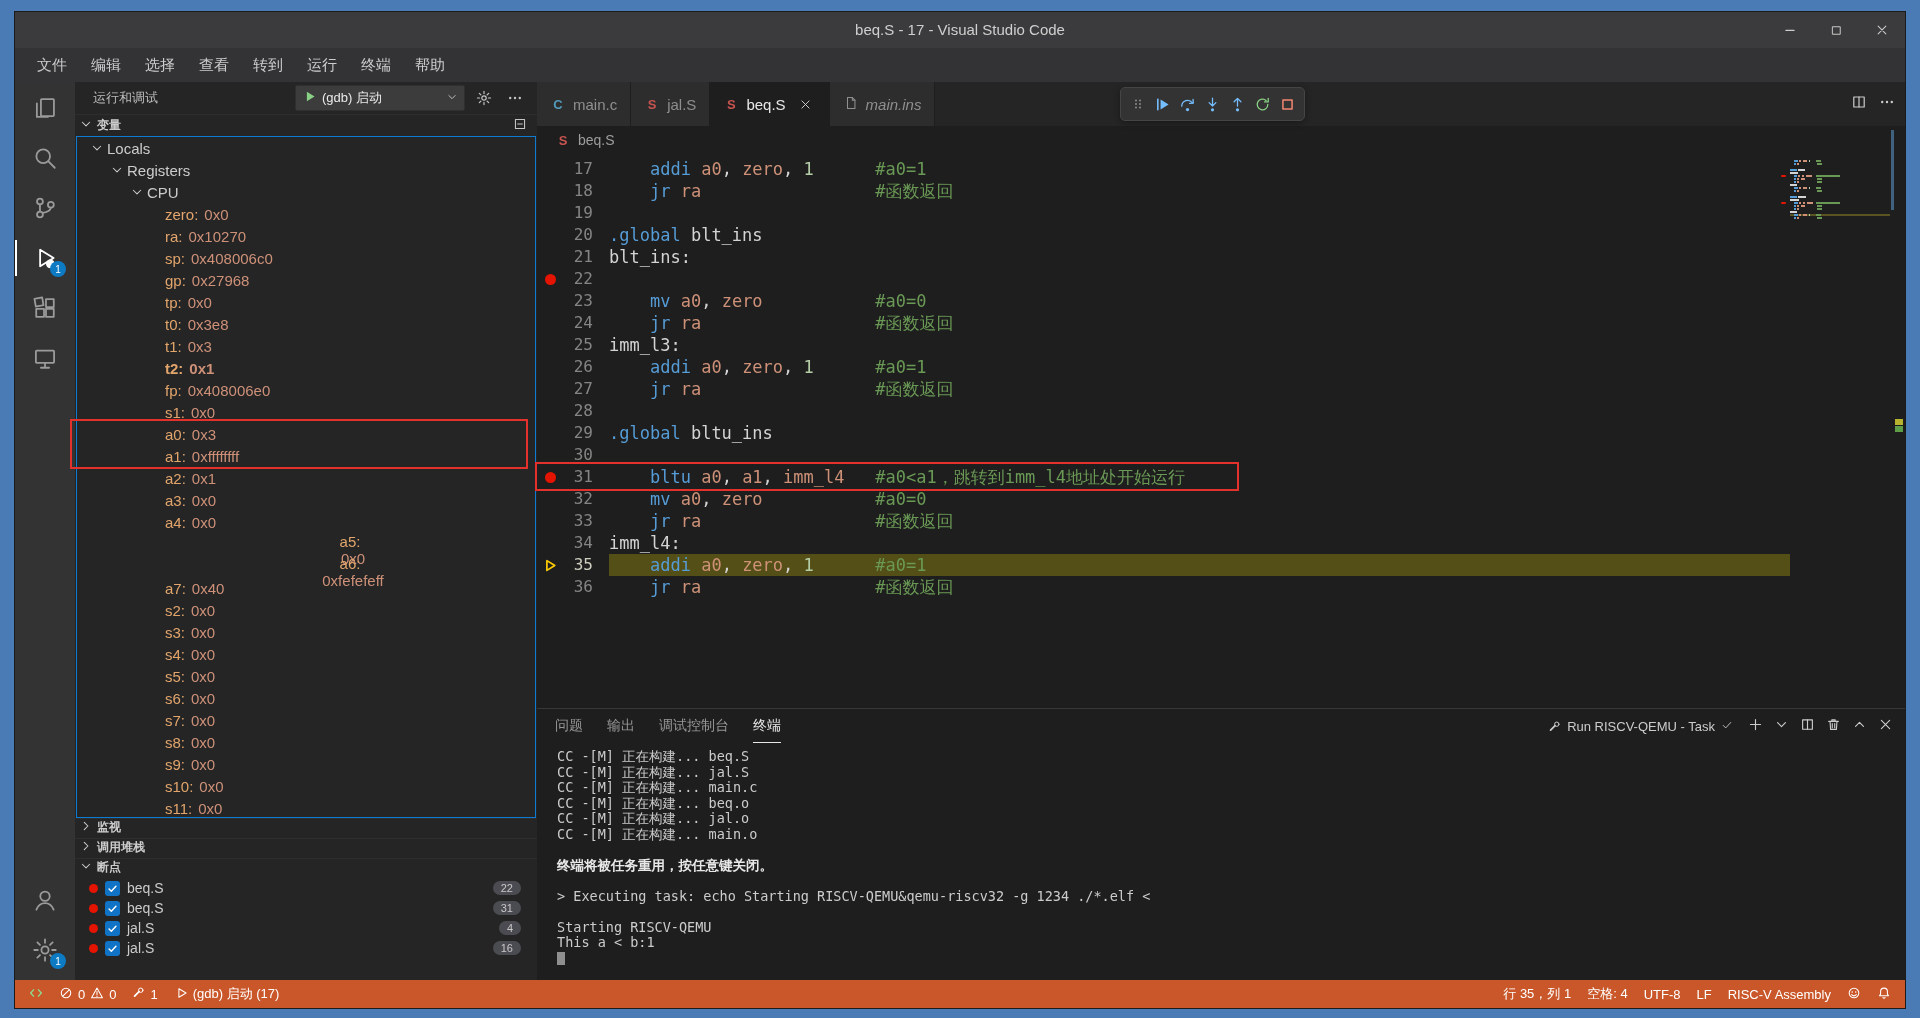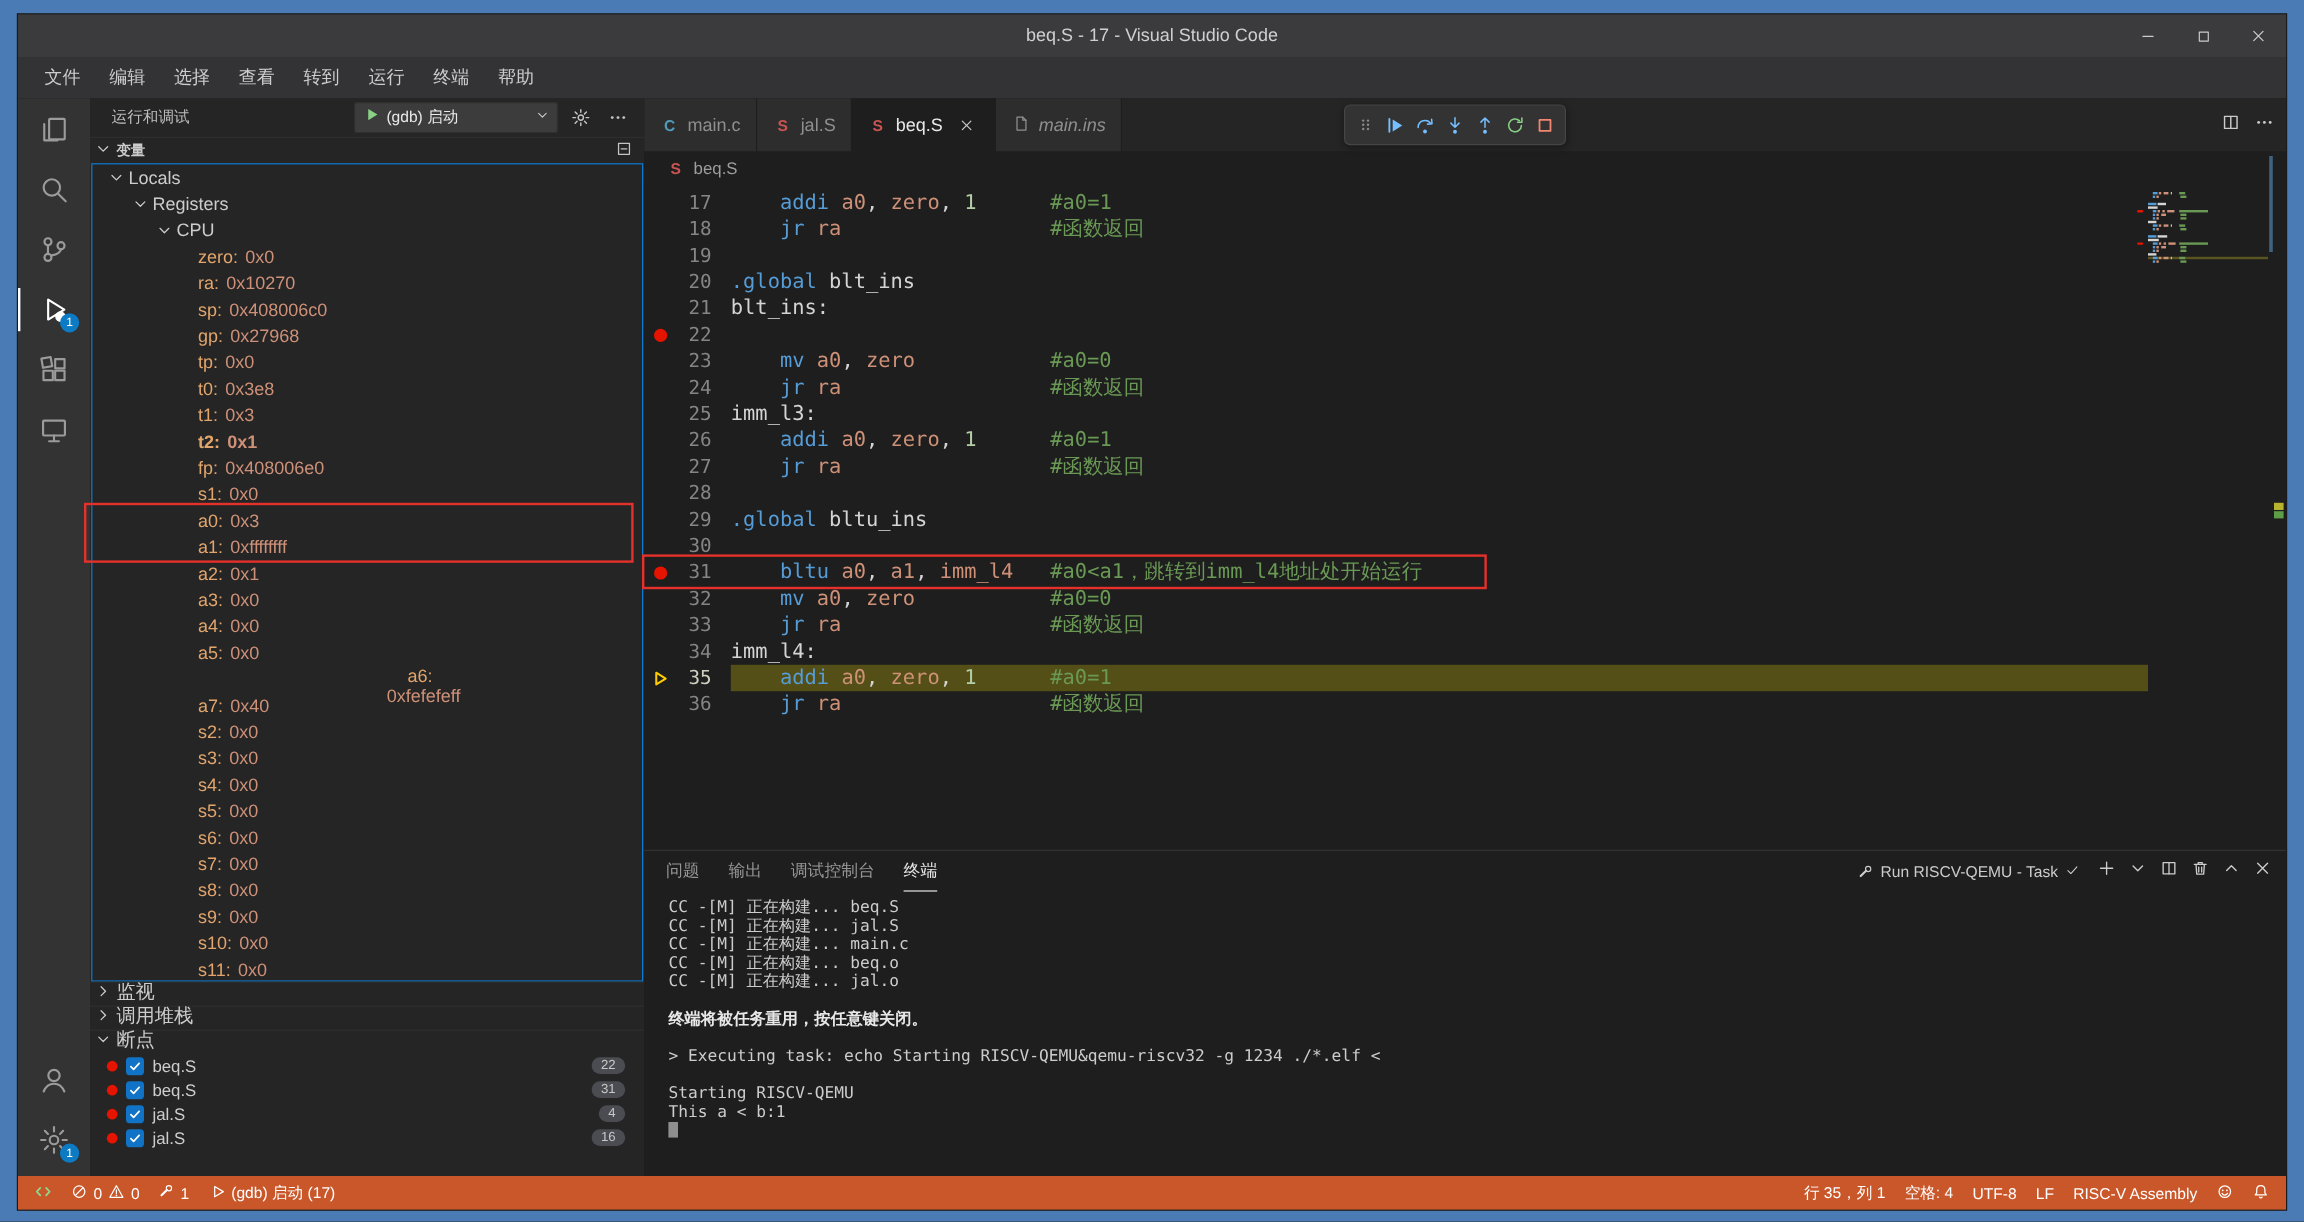--- a/index.html
+++ b/index.html
@@ -34,21 +34,21 @@
   .launchtext{font-size:13px;color:#e9e9e9;flex:1;white-space:nowrap}
   .sbicon{width:24px;height:24px;display:flex;align-items:center;justify-content:center}
   .secheader{height:22px;display:flex;align-items:center;gap:4px;padding:0 10px 0 4px;font-size:12px;font-weight:bold;color:#cccccc;flex:none;border-top:1px solid #2e2e30}
   .secheader .spacer{flex:1}
   .vartree{flex:none;height:682px;border:1px solid #0c7bd1;margin:0 1px;overflow:hidden;background:#252526}
   .trow{height:22px;display:flex;align-items:center;white-space:nowrap;font-size:15px}
   .trow .tw{width:20px;flex:none;display:flex;align-items:center;justify-content:center}
   .scopelbl{color:#cccccc}
   .regname{color:#e2a56b}
   .regval{color:#ce9178;margin-left:6px}
-  .botrow{height:20px;display:flex;align-items:flex-end;gap:4px;padding:0 10px 0 4px;font-size:16px;font-weight:normal;color:#cccccc;border-top:1px solid #2e2e30}
+  .botrow{height:20px;display:flex;align-items:flex-start;gap:4px;padding:0 10px 0 4px;font-size:12px;font-weight:bold;color:#cccccc;border-top:1px solid #2e2e30}
   .bprow{height:20px;display:flex;align-items:center;gap:7px;padding-left:14px;font-size:14px;color:#cccccc}
   .bpreddot{width:9px;height:9px;border-radius:50%;background:#e51400;flex:none}
   .bpcheckbox{width:15px;height:15px;border-radius:3px;flex:none;display:flex;align-items:center;justify-content:center}
   .bpcheckbox.checked{background:#1173c5}
   .bpcheckbox.unchecked{border:1px solid #8a8a8a;background:transparent}
   .bpbadge{margin-left:auto;margin-right:16px;background:#4b4b52;border-radius:9px;padding:1px 8px;font-size:11px;font-weight:normal;color:#c8c8c8}
 
   
   .editor-root{flex:1;display:flex;flex-direction:column;min-width:0;position:relative;background:#1e1e1e}
   .tabbar{height:44px;background:#252526;display:flex;flex:none;position:relative;align-items:stretch}
@@ -322,21 +322,21 @@
             <span class="regval">0x1</span>
           </div>
           <div class="trow" style="padding-left: 88px;">
             <span class="regname">a3:</span>
             <span class="regval">0x0</span>
           </div>
           <div class="trow" style="padding-left: 88px;">
             <span class="regname">a4:</span>
             <span class="regval">0x0</span>
           </div>
-          <div class="trow" style="padding-left: 88px;">
+          <div class="trow" style="padding-left: 88px; flex-direction: column;">
             <span class="regname">a5:</span>
             <span class="regval">0x0</span>
           </div>
           <div class="trow" style="padding-left: 88px; flex-direction: column;">
             <span class="regname">a6:</span>
             <span class="regval">0xfefefeff</span>
           </div>
           <div class="trow" style="padding-left: 88px;">
             <span class="regname">a7:</span>
             <span class="regval">0x40</span>
@@ -718,20 +718,21 @@
                   <path d="M3.6 3.6l8.8 8.8M12.4 3.6l-8.8 8.8"></path>
                 </svg></span>
             </div>
           </div>
         <div class="terminal" id="terminal">
             <div class="tline">CC -[M] 正在构建... beq.S</div>
             <div class="tline">CC -[M] 正在构建... jal.S</div>
             <div class="tline">CC -[M] 正在构建... main.c</div>
             <div class="tline">CC -[M] 正在构建... beq.o</div>
             <div class="tline">CC -[M] 正在构建... jal.o</div>
+            <div class="tline">CC -[M] 正在构建... main.o</div>
             <div class="tline"></div>
             <div class="tline bold">终端将被任务重用，按任意键关闭。</div>
             <div class="tline"></div>
             <div class="tline">&gt; Executing task: echo Starting RISCV-QEMU&amp;qemu-riscv32 -g 1234 ./*.elf &lt;</div>
             <div class="tline"></div>
             <div class="tline">Starting RISCV-QEMU</div>
             <div class="tline">This a &lt; b:1</div>
             <div class="tline"><span class="cursorblk"></span></div>
           </div>
       </div>

